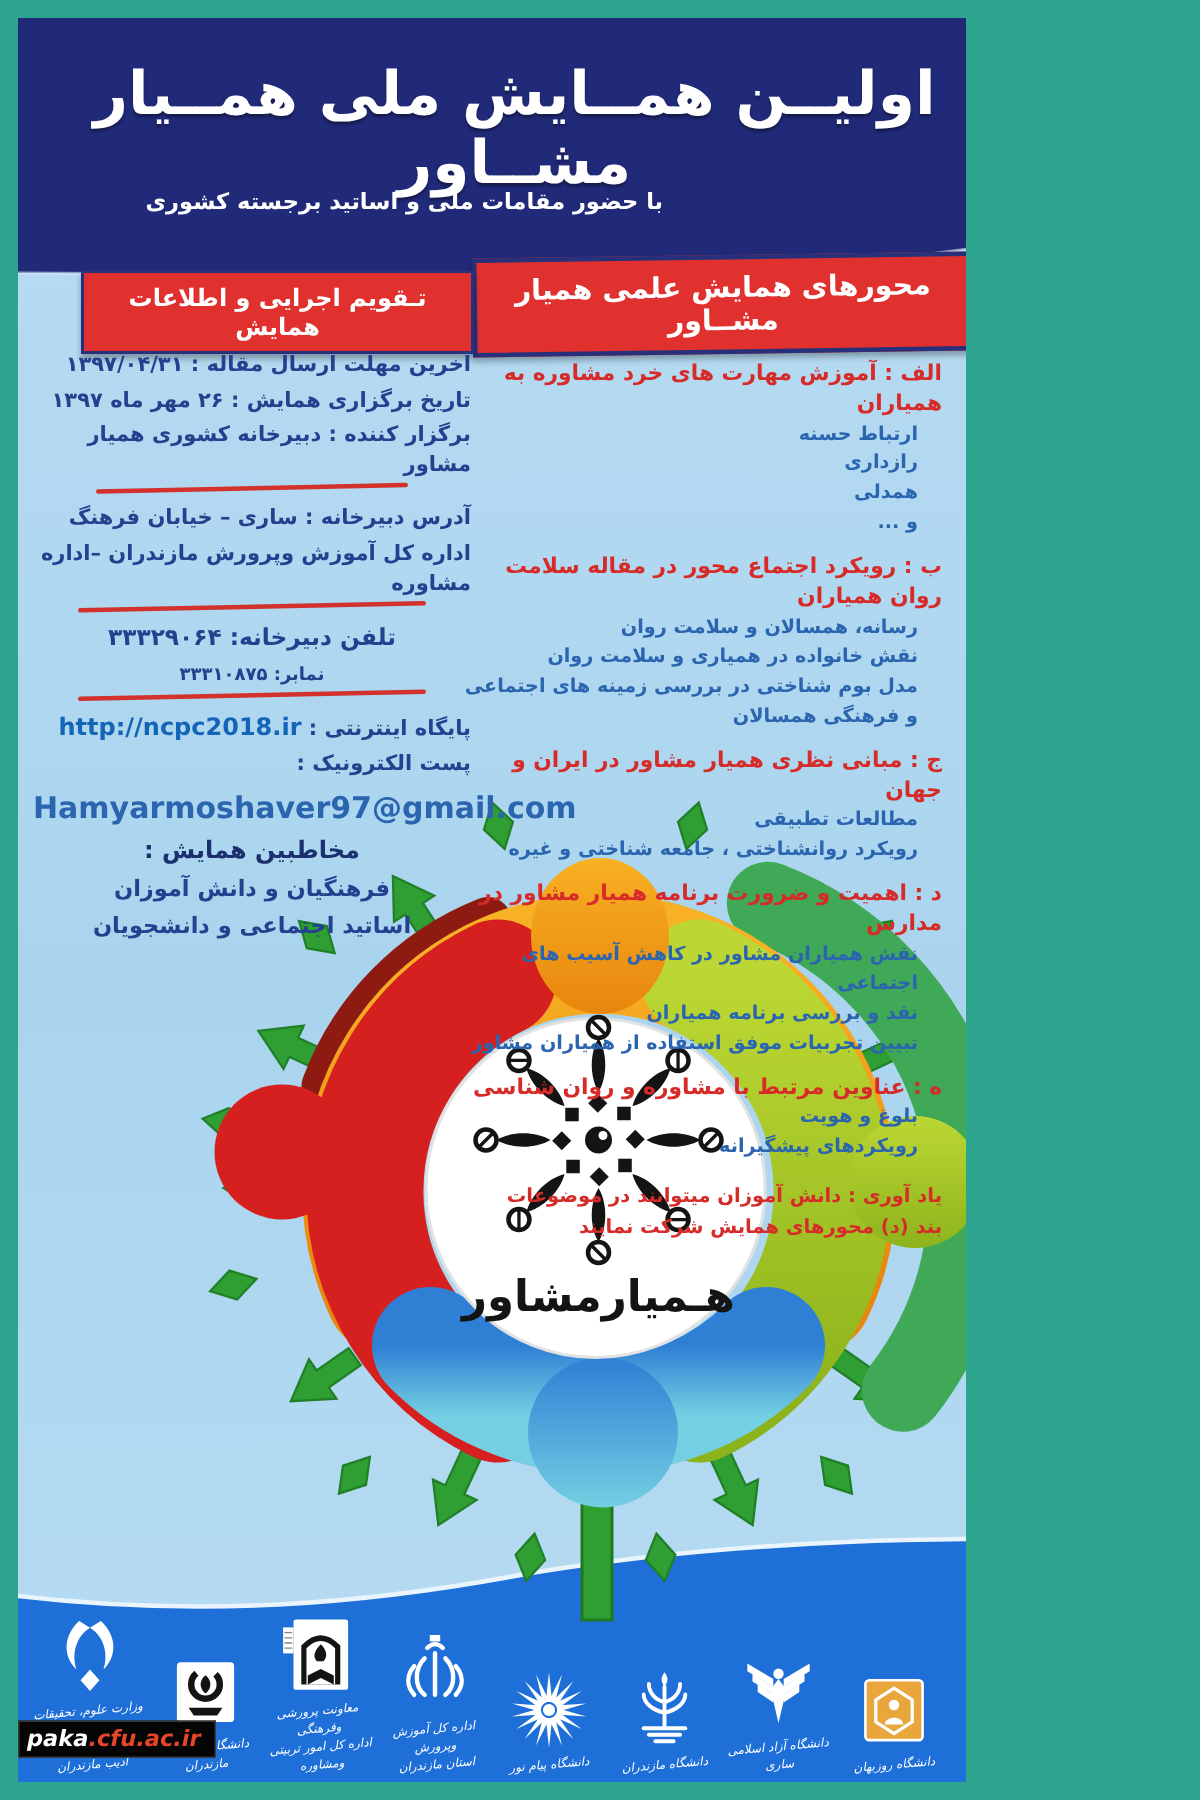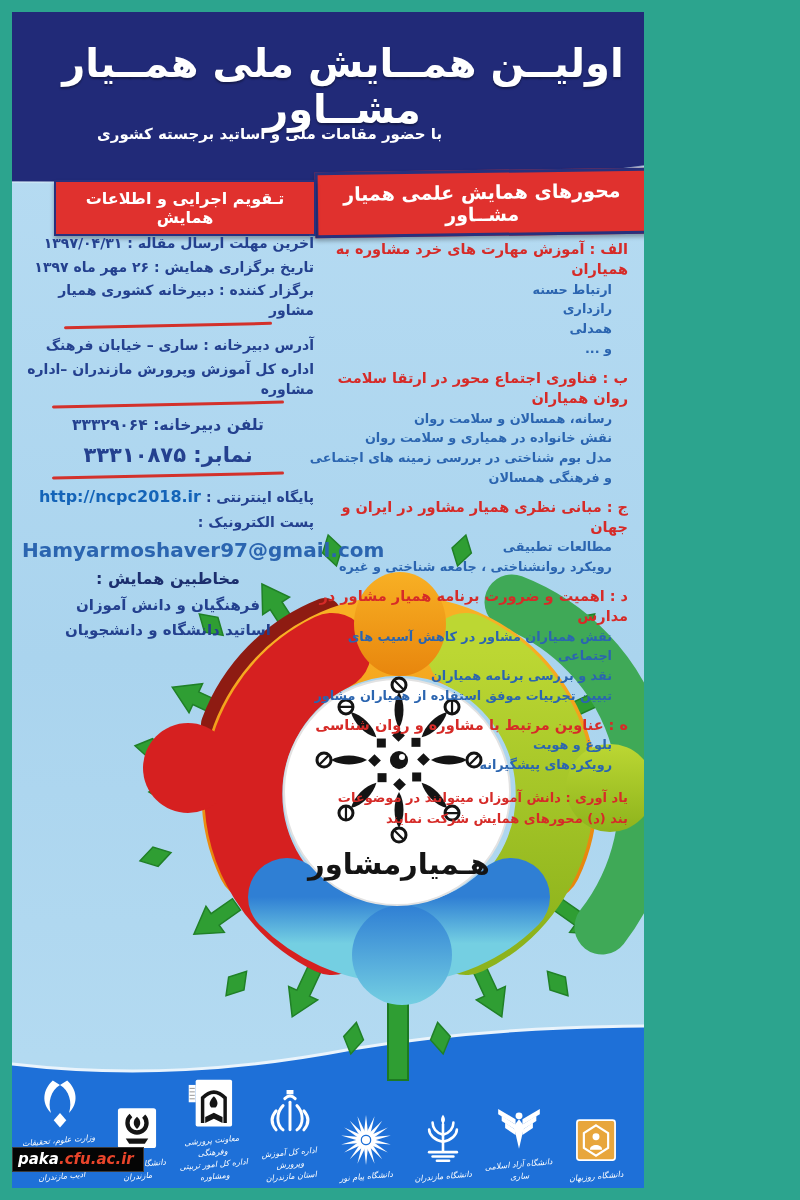--- a/index.html
+++ b/index.html
@@ -60,21 +60,21 @@
   <div class="subtitle">با حضور مقامات ملی و اساتید برجسته کشوری</div>
 
   <div class="themes-header">محورهای همایش علمی همیار مشــاور</div>
   <div class="themes-body">
     <div class="sec-h">الف : آموزش مهارت های خرد مشاوره به همیاران</div>
     <div class="sec-i">ارتباط حسنه</div>
     <div class="sec-i">رازداری</div>
     <div class="sec-i">همدلی</div>
     <div class="sec-i">و ...</div>
 
-    <div class="sec-h">ب : فناوری اجتماع محور در ارتقا سلامت روان همیاران</div>
+    <div class="sec-h">ب : رویکرد اجتماع محور در مقاله سلامت روان همیاران</div>
     <div class="sec-i">رسانه، همسالان و سلامت روان</div>
     <div class="sec-i">نقش خانواده در همیاری و سلامت روان</div>
     <div class="sec-i">مدل بوم شناختی در بررسی زمینه های اجتماعی و فرهنگی همسالان</div>
 
     <div class="sec-h">ج : مبانی نظری همیار مشاور در ایران و جهان</div>
     <div class="sec-i">مطالعات تطبیقی</div>
     <div class="sec-i">رویکرد روانشناختی ، جامعه شناختی و غیره</div>
 
     <div class="sec-h">د : اهمیت و ضرورت برنامه همیار مشاور در مدارس</div>
     <div class="sec-i">نقش همیاران مشاور در کاهش آسیب های اجتماعی</div>
@@ -94,31 +94,31 @@
   <div class="info-header">تـقویم اجرایی و اطلاعات همایش</div>
   <div class="info-body">
     <div class="line">آخرین مهلت ارسال مقاله : ۱۳۹۷/۰۴/۳۱</div>
     <div class="line">تاریخ برگزاری همایش : ۲۶ مهر ماه ۱۳۹۷</div>
     <div class="line">برگزار کننده : دبیرخانه کشوری همیار مشاور</div>
     <div class="redline" style="width:208px;"></div>
     <div class="line">آدرس دبیرخانه : ساری – خیابان فرهنگ</div>
     <div class="line">اداره کل آموزش وپرورش مازندران –اداره مشاوره</div>
     <div class="redline" style="width:232px;"></div>
     <div class="line ctr" style="font-size:15.5px;text-align:center;">تلفن دبیرخانه: ۳۳۳۲۹۰۶۴</div>
-    <div class="line ctr" style="font-size:21px;">نمابر: ۳۳۳۱۰۸۷۵</div>
+    <div class="line ctr" style="font-size:12px;">نمابر: ۳۳۳۱۰۸۷۵</div>
     <div class="redline" style="width:232px;"></div>
     <div class="line">
       <span>پایگاه اینترنتی :</span>
       <span class="url">http://ncpc2018.ir</span>
     </div>
     <div class="line">پست الکترونیک :</div>
     <div class="line email">Hamyarmoshaver97@gmail.com</div>
     <div class="line aud-h">مخاطبین همایش :</div>
     <div class="line ctr" style="font-size:15px;">فرهنگیان و دانش آموزان</div>
-    <div class="line ctr" style="font-size:15px;">اساتید دانشگاه و دانشجویان</div>
+    <div class="line ctr" style="font-size:15px;">اساتید اجتماعی و دانشجویان</div>
   </div>
 
   <svg class="center-svg" width="640" height="560" viewBox="0 0 640 560">
     <defs>
       <linearGradient id="gOr" x1="0" y1="0" x2="0" y2="1">
         <stop offset="0" stop-color="#f8b024"></stop>
             <stop offset="1" stop-color="#e8860d"></stop>
       </linearGradient>
       <linearGradient id="gLime" x1="0" y1="0" x2="0" y2="1">
         <stop offset="0" stop-color="#bcd733"></stop>

